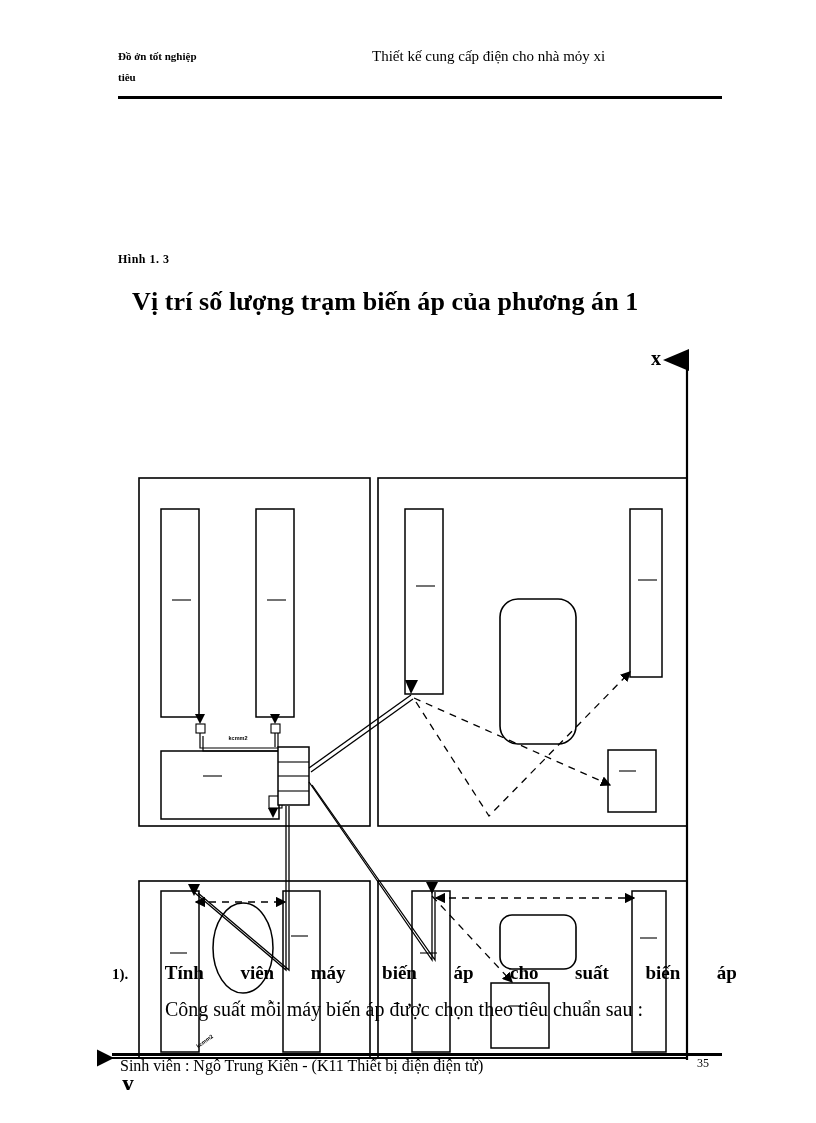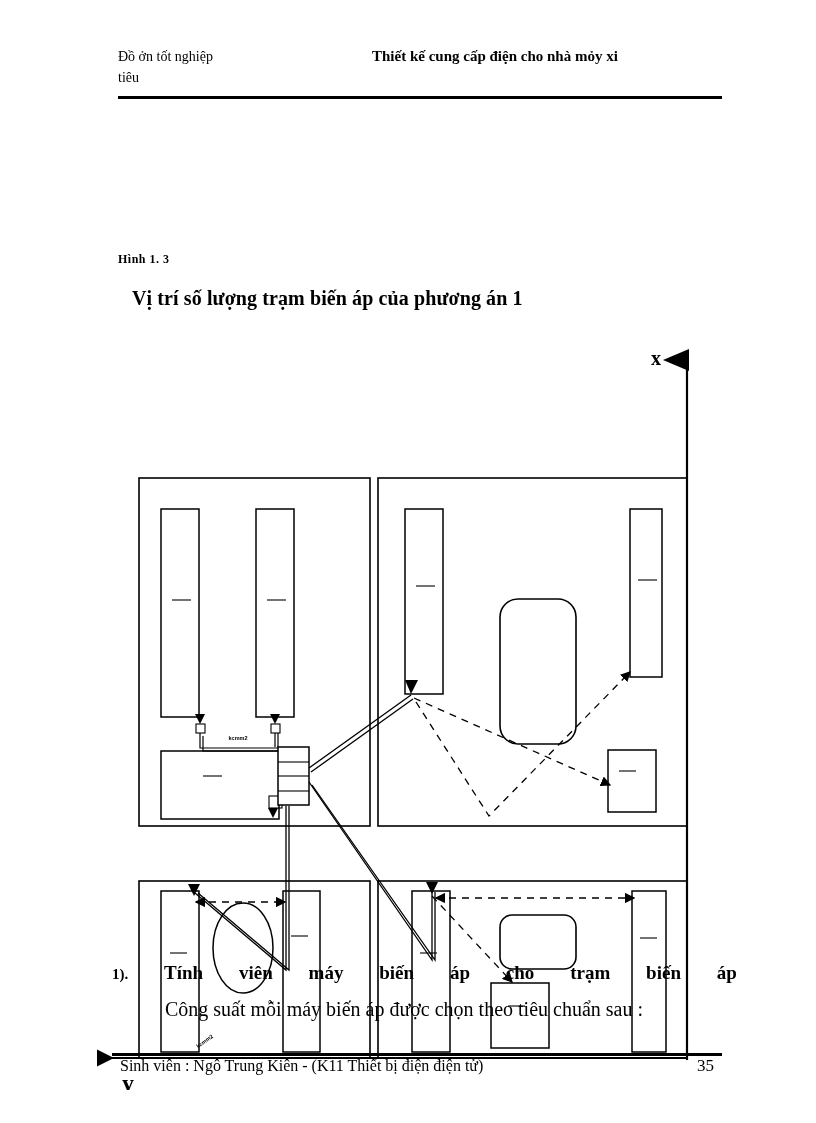--- a/index.html
+++ b/index.html
@@ -3,45 +3,45 @@
 <meta charset="utf-8">
 <style>
   html,body{margin:0;padding:0;background:#ffffff;}
   body{
     width:816px;height:1123px;position:relative;overflow:hidden;
     font-family:"Liberation Serif", serif;
     color:#000;
   }
   
   #page-header{position:absolute;left:0;top:0;width:816px;height:100px;}
-  .hdr-left{position:absolute;left:118px;top:46px;width:250px;font-size:14px;line-height:21px;font-weight:400;}
-  .hdr-right{position:absolute;left:372px;top:46px;width:340px;font-size:15px;line-height:21px;font-weight:700;}
+  .hdr-left{position:absolute;left:118px;top:46px;width:250px;font-size:11px;line-height:21px;font-weight:700;}
+  .hdr-right{position:absolute;left:372px;top:46px;width:340px;font-size:15px;line-height:21px;font-weight:400;}
   .hdr-rule{position:absolute;left:118px;top:96px;width:604px;height:3px;background:#000;}
 
   
   .fig-no{position:absolute;left:118px;top:252px;font-size:12px;font-weight:700;letter-spacing:.5px;}
-  .fig-title{position:absolute;left:132px;top:287px;width:600px;font-size:20px;font-weight:700;letter-spacing:.1px;}
+  .fig-title{position:absolute;left:132px;top:287px;width:600px;font-size:26px;font-weight:700;letter-spacing:.1px;}
 
   
   #drawing{position:absolute;left:0;top:330px;width:816px;height:760px;}
   #drawing svg{display:block;}
 
   
   .rot{transform-origin:center center;}
 
   
   .body-line1{position:absolute;left:112px;top:962px;width:625px;font-size:19px;font-weight:700;
               display:flex;justify-content:space-between;align-items:baseline;}
   .body-line1 .num{font-weight:700;font-size:15px;}
   .body-line2{position:absolute;left:165px;top:998px;width:560px;font-size:20px;}
 
   
   .ftr-rule{position:absolute;left:112px;top:1053px;width:610px;height:3px;background:#000;}
   .ftr-left{position:absolute;left:120px;top:1057px;font-size:16px;}
-  .ftr-page{position:absolute;left:697px;top:1056px;font-size:17px;}
+  .ftr-page{position:absolute;left:697px;top:1056px;font-size:12px;}
 </style>
 </head>
 <body>
 
 <div id="page-header">
   <div class="hdr-left">
     <span>Đồ ởn tốt nghiệp</span><br>
     <span>tiêu</span>
   </div>
   <div class="hdr-right">Thiết kế cung cấp điện cho nhà mỏy xi</div>
@@ -275,21 +275,21 @@
 </div>
 
 <div class="body-line1">
   <span class="num">1).</span>
   <span>Tính</span>
   <span>viên</span>
   <span>máy</span>
   <span>biến</span>
   <span>áp</span>
   <span>cho</span>
-  <span>trạm</span>
+  <span>suất</span>
   <span>biến</span>
   <span>áp</span>
 </div>
 <div class="body-line2">Công suất mỗi máy biến áp được chọn theo tiêu chuẩn sau :</div>
 
 <div class="ftr-rule"></div>
 <div class="ftr-left">Sinh viên : Ngô Trung Kiên - (K11 Thiết bị điện điện tử)</div>
 <div class="ftr-page">35</div>
 
 </body></html>

